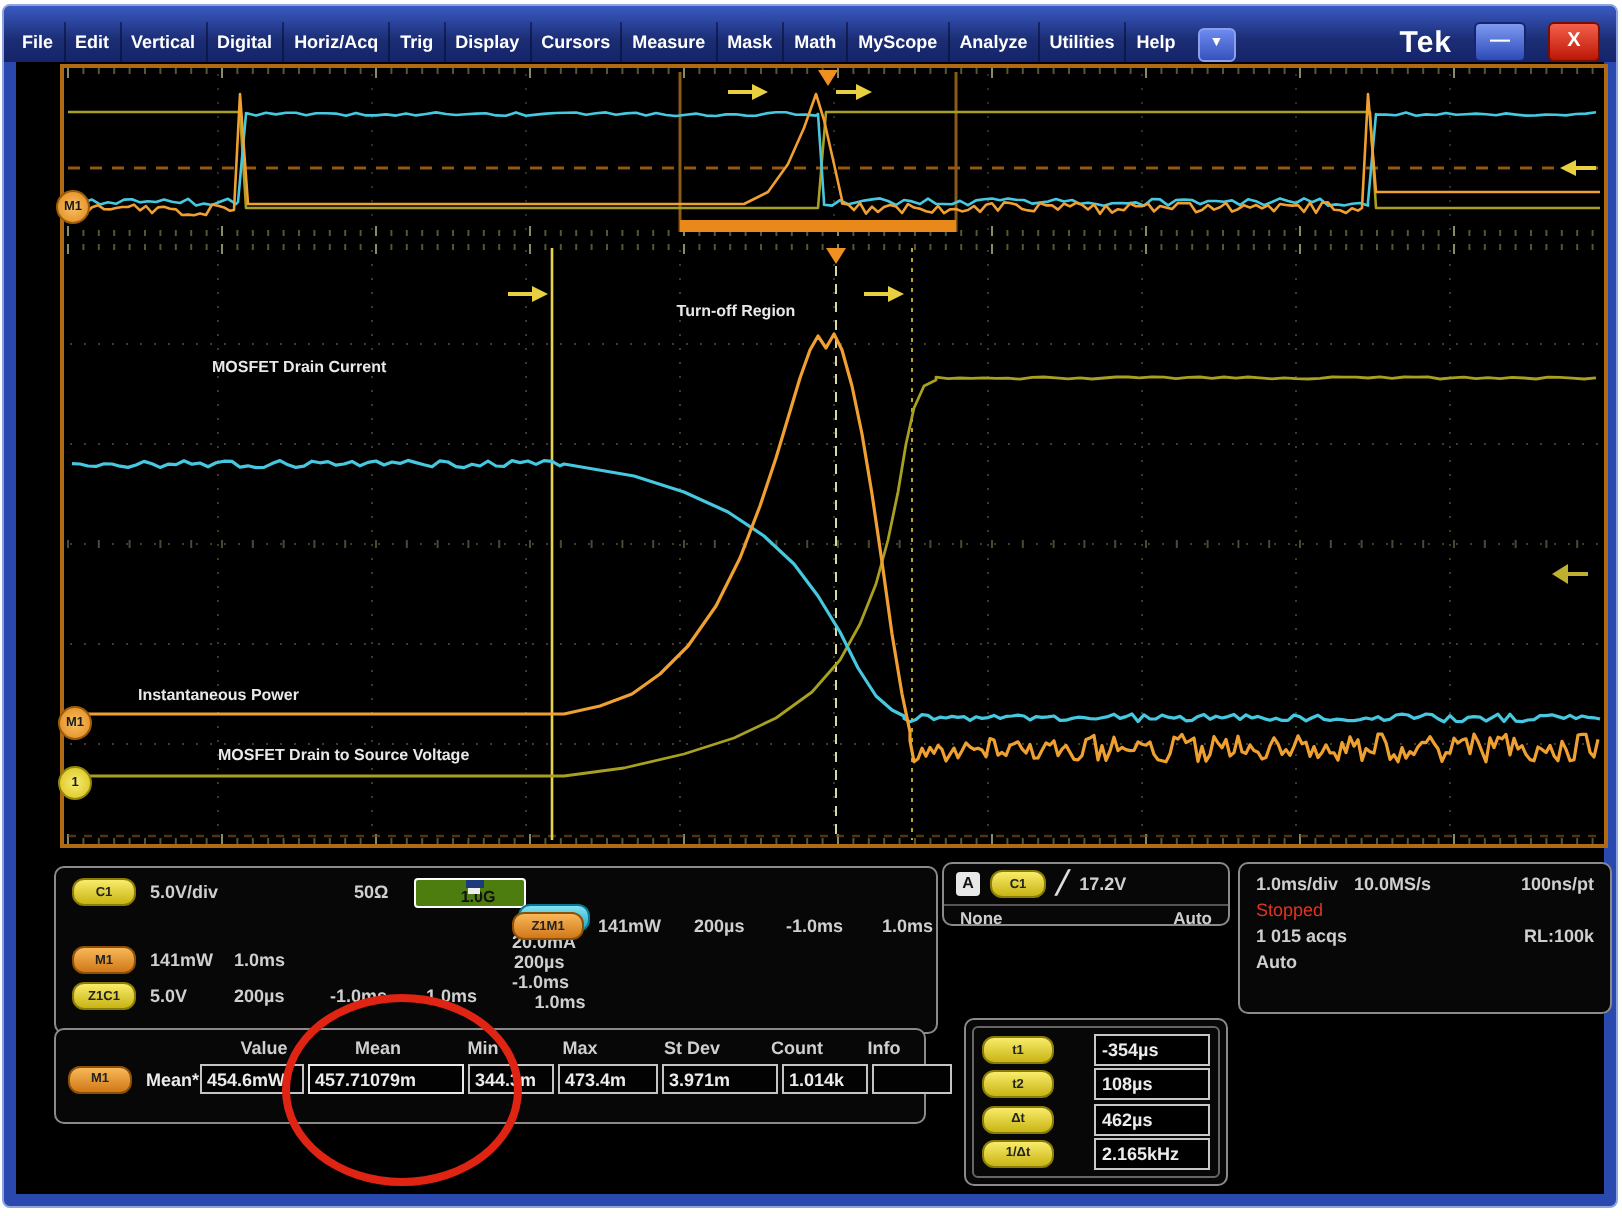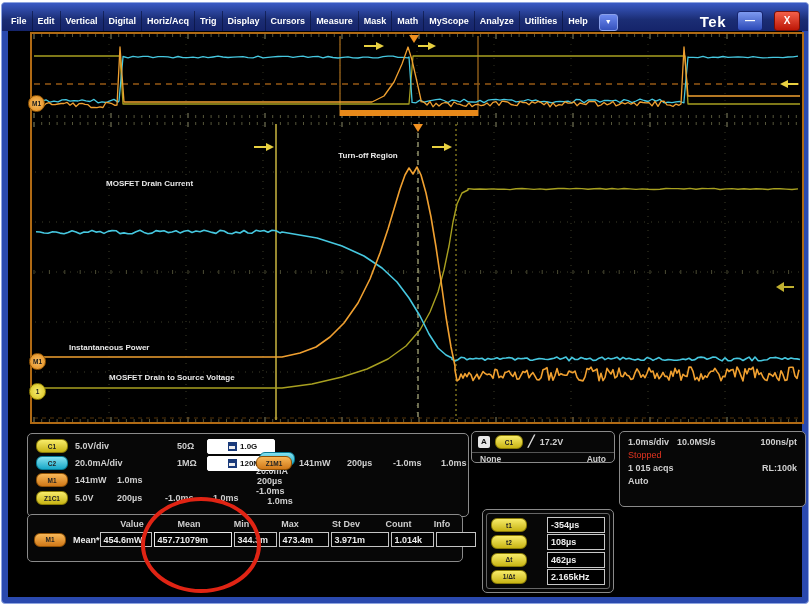--- a/index.html
+++ b/index.html
@@ -34,22 +34,22 @@
   .panel{position:absolute;background:#070707;border:1px solid #8a8a8a;border-radius:5px;}
   .ptext{color:#cfcfcf;font-size:9px;font-weight:bold;white-space:nowrap;}
   .crow{position:absolute;display:flex;align-items:center;height:14px;}
   .badge{height:12px;border-radius:6px;font-size:6.5px;font-weight:bold;color:#222;
     display:inline-flex;align-items:center;justify-content:center;margin-right:7px;flex:none;}
   .b-yellow{background:linear-gradient(#f8ec6a,#c8b414);border:1px solid #8a7c06;}
   .b-cyan{background:linear-gradient(#86e2f0,#18a8c8);border:1px solid #077a94;}
   .b-orange{background:linear-gradient(#f8b858,#d07818);border:1px solid #8e5006;}
   .w30{width:30px;} .w34{width:34px;}
   .f{display:inline-block;}
-  .bwbox{display:inline-flex;align-items:center;width:46px;height:13px;background:#ffffff;
-    border:1px solid #fff;border-radius:2px;padding-left:20px;color:#111;font-size:8px;font-weight:bold;}
+  .bwbox{display:inline-flex;align-items:center;width:46px;height:13px;background:#4d7c0f;
+    border:1px solid #fff;border-radius:2px;padding-left:8px;color:#111;font-size:8px;font-weight:bold;flex-direction:column;}
   .bwicon{width:9px;height:9px;background:#1a3a7a;display:inline-block;margin-right:3px;position:relative;}
   .bwicon::after{content:"";position:absolute;left:1px;top:4px;width:6px;height:3px;background:#eee;}
   
   .trow1{display:flex;align-items:center;gap:5px;padding:3px 6px 1px 6px;}
   .abox{width:12px;height:12px;background:#e8e8e8;border-radius:2px;color:#111;font-size:8px;
     font-weight:bold;text-align:center;line-height:12px;}
   .slope{color:#ddd;font-size:11px;font-weight:bold;margin-top:-2px;}
   .trow2{display:flex;justify-content:space-between;padding:0 8px;border-top:1px solid #555;
     margin-top:2px;height:12px;align-items:center;font-size:8.5px;}
   
@@ -641,30 +641,20 @@
     <div class="crow" style="left:8px;top:5px;">
       <span class="badge b-yellow w30">C1</span>
       <span class="ptext f" style="width:62px;">5.0V/div</span>
       <span class="f" style="width:40px;"></span>
       <span class="ptext f" style="width:30px;">50Ω</span>
       <span class="bwbox">
           <span class="bwicon"></span>
           <span>1.0G</span>
         </span>
     </div>
-    <div class="crow" style="left:8px;top:22px;">
-      <span class="badge b-cyan w30">C2</span>
-      <span class="ptext f" style="width:62px;">20.0mA/div</span>
-      <span class="f" style="width:40px;"></span>
-      <span class="ptext f" style="width:30px;">1MΩ</span>
-      <span class="bwbox">
-          <span class="bwicon"></span>
-          <span>120M</span>
-        </span>
-    </div>
     <div class="crow" style="left:8px;top:39px;">
       <span class="badge b-orange w30">M1</span>
       <span class="ptext f" style="width:42px;">141mW</span>
       <span class="ptext f">1.0ms</span>
     </div>
     <div class="crow" style="left:8px;top:57px;">
       <span class="badge b-yellow w30">Z1C1</span>
       <span class="ptext f" style="width:42px;">5.0V</span>
       <span class="ptext f" style="width:48px;">200µs</span>
       <span class="ptext f" style="width:48px;">-1.0ms</span>

